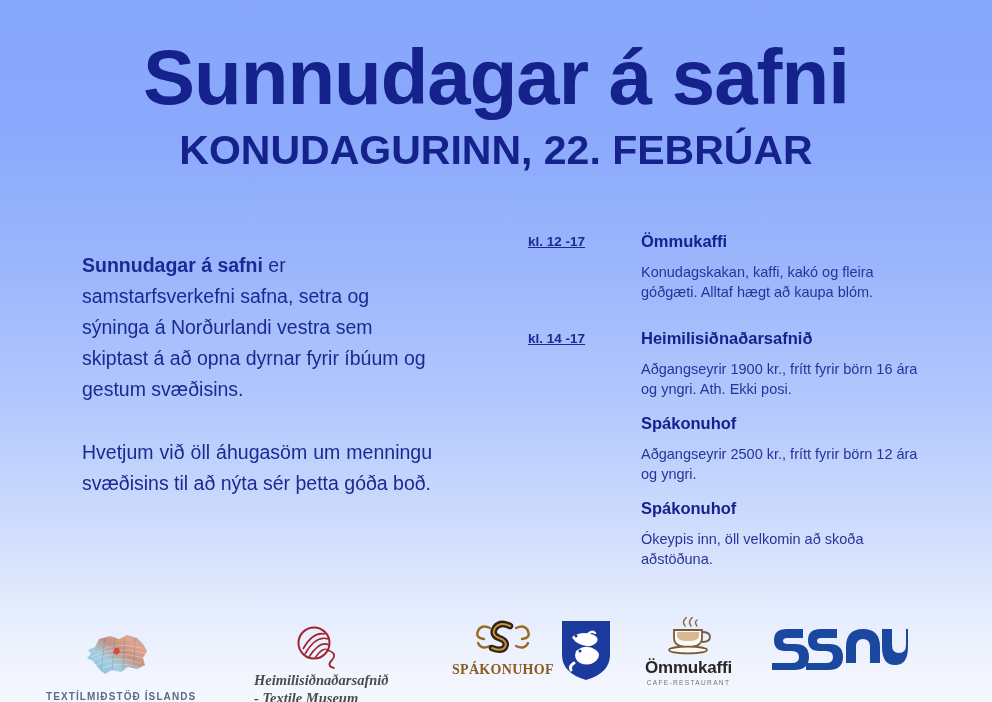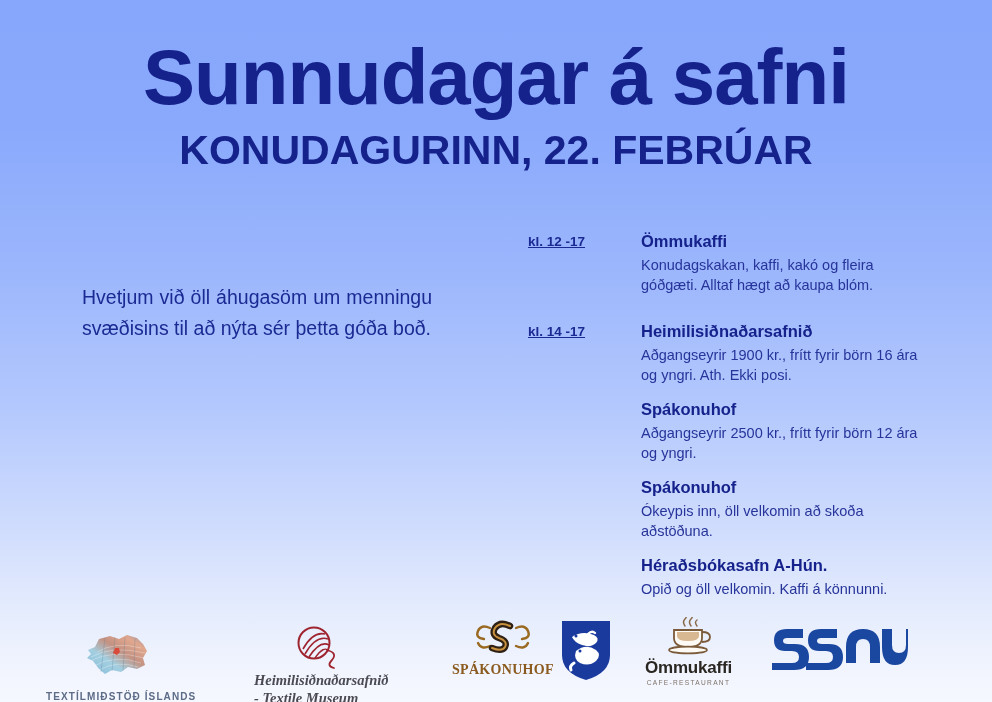--- a/index.html
+++ b/index.html
@@ -110,21 +110,21 @@
   .venue + .venue {
     margin-top: 14px;
   }
   .venue-name {
     font-size: 16.5px;
     font-weight: 700;
     color: #16228c;
     line-height: 21px;
   }
   .venue-desc {
-    margin-top: 3px;
+    margin-top: 10px;
     font-size: 14.5px;
     line-height: 20px;
     color: #27349a;
   }
 
   
   .logos {
     position: absolute;
     left: 0;
     top: 605px;
@@ -215,20 +215,21 @@
 <body>
 
 <div class="poster">
 
   <div class="title-block">
     <div class="main-title">Sunnudagar á safni</div>
     <div class="sub-title">KONUDAGURINN, 22. FEBRÚAR</div>
   </div>
 
   <div class="left-col">
+    <div class="para"><b>Sunnudagar á safni</b><span> er samstarfsverkefni safna, setra og sýninga á Norðurlandi vestra sem skiptast á að opna dyrnar fyrir íbúum og gestum svæðisins.</span></div>
     <div class="para-gap"></div>
     <div class="para justified">Hvetjum við öll áhugasöm um menningu svæðisins til að nýta sér þetta góða boð.</div>
   </div>
 
   <div class="schedule">
 
     <div class="slot">
       <div class="slot-time">kl. 12 -17</div>
       <div class="slot-items">
         <div class="venue">
@@ -245,24 +246,20 @@
           <div class="venue-name">Heimilisiðnaðarsafnið</div>
           <div class="venue-desc">Aðgangseyrir 1900 kr., frítt fyrir börn 16 ára og yngri. Ath. Ekki posi.</div>
         </div>
         <div class="venue">
           <div class="venue-name">Spákonuhof</div>
           <div class="venue-desc">Aðgangseyrir 2500 kr., frítt fyrir börn 12 ára og yngri.</div>
         </div>
         <div class="venue">
           <div class="venue-name">Spákonuhof</div>
           <div class="venue-desc">Ókeypis inn, öll velkomin að skoða aðstöðuna.</div>
-        </div>
-        <div class="venue">
-          <div class="venue-name">Héraðsbókasafn A-Hún.</div>
-          <div class="venue-desc">Opið og öll velkomin. Kaffi á könnunni.</div>
         </div>
       </div>
     </div>
 
   </div>
 
   <div class="logos">
 
     <div class="logo logo-textile">
       <svg class="tx-map" viewBox="0 0 72 56">

